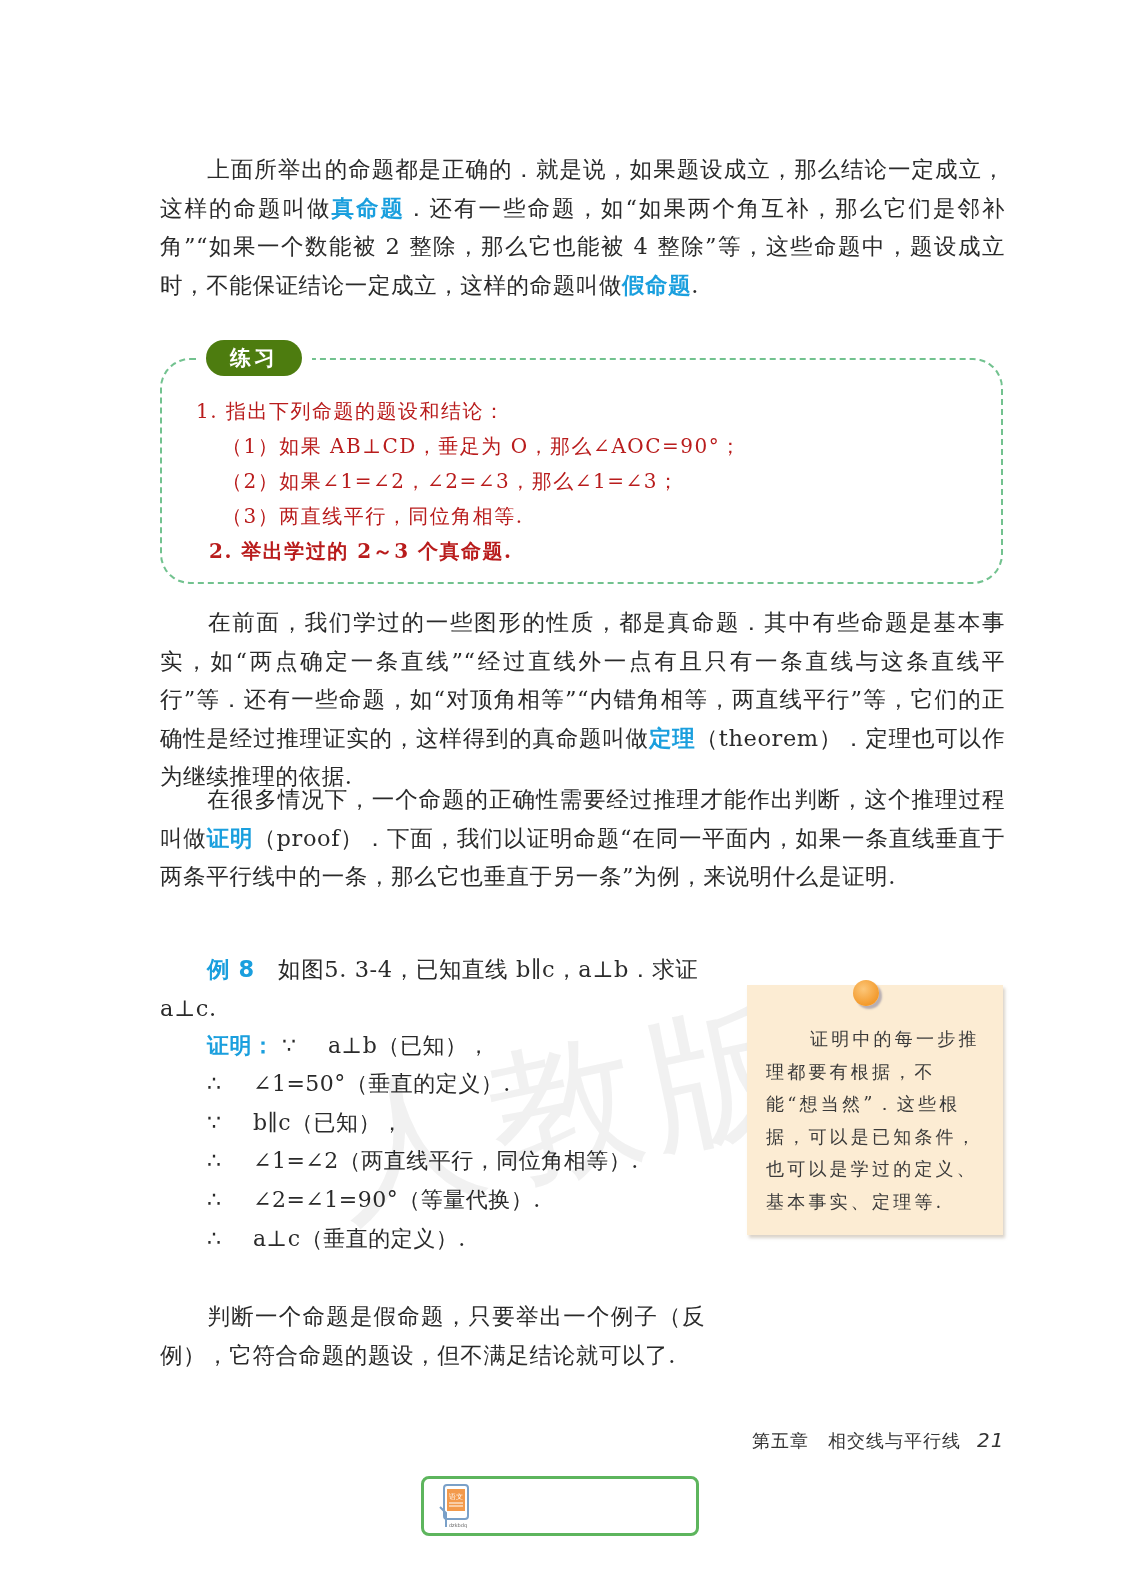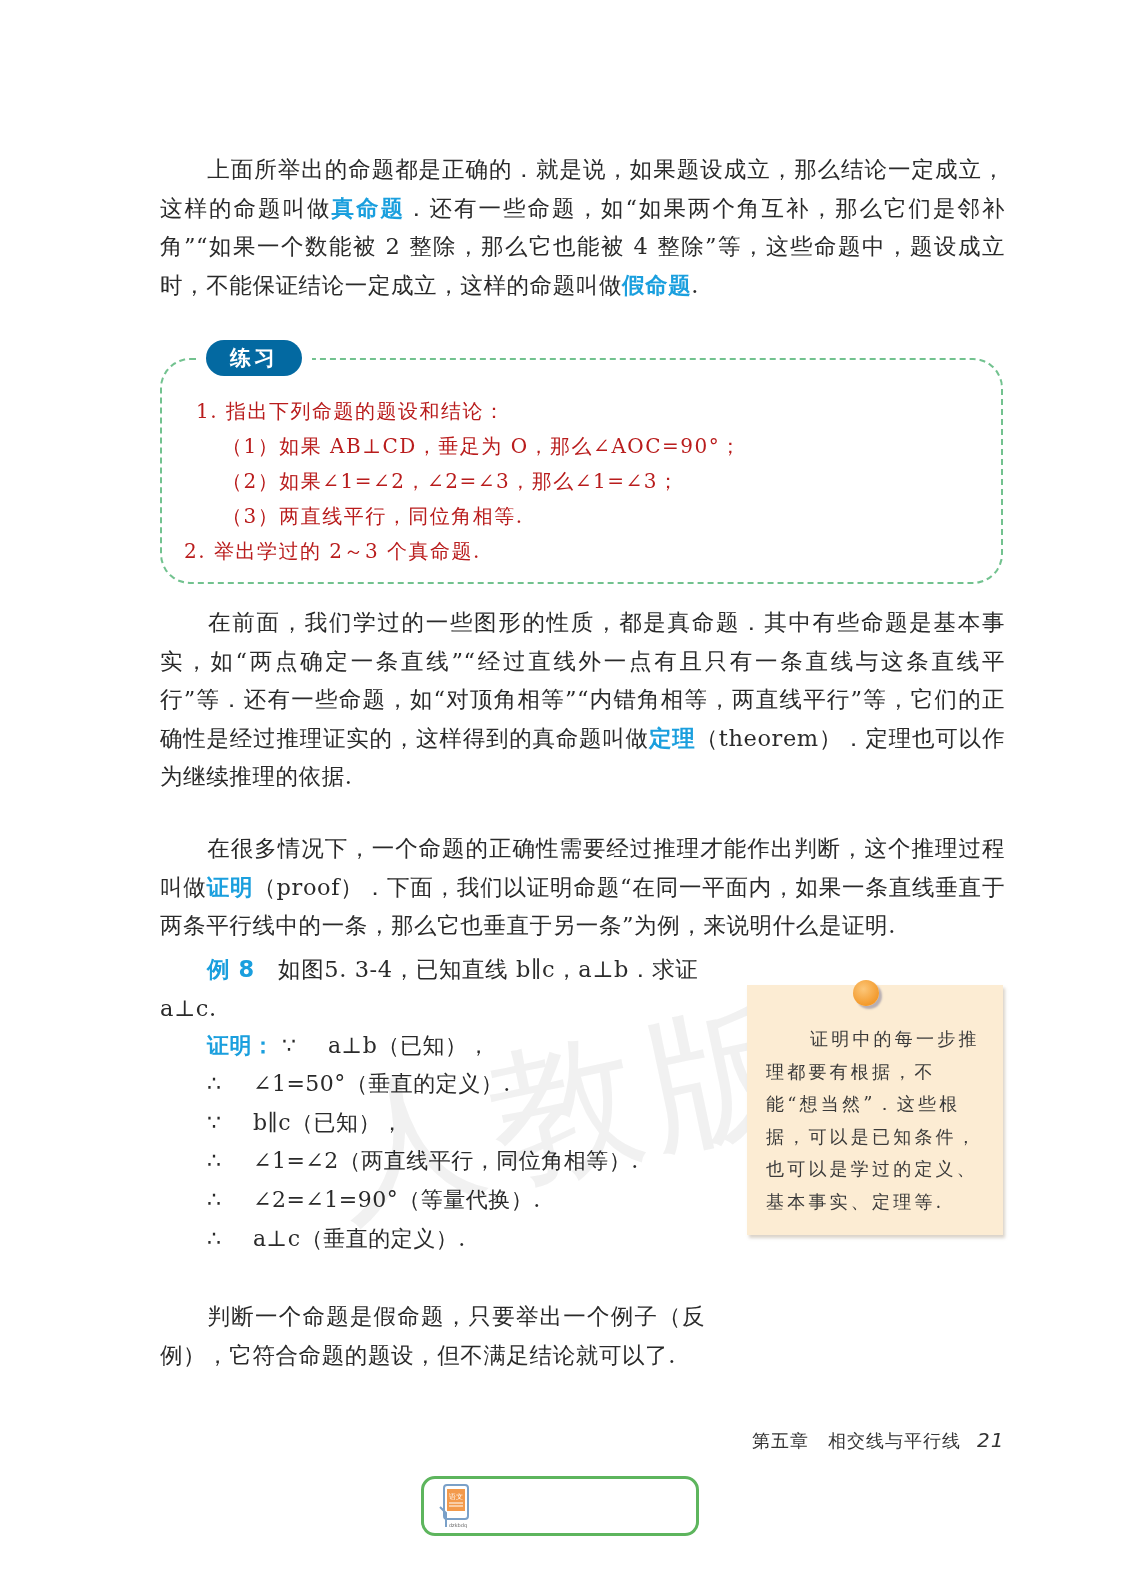--- a/index.html
+++ b/index.html
@@ -17,21 +17,21 @@
   .para .indent { display: inline-block; width: 47px; }
   .term { color: #1a9fde; font-family: "DejaVu Sans", "Liberation Sans", sans-serif; font-weight: bold; }
 
   
   .exercise {
     position: absolute; left: 160px; top: 358px; width: 843px; height: 226px;
     border: 2px dashed #72c28f; border-radius: 30px; box-sizing: border-box;
   }
   .ex-badge {
     position: absolute; left: 206px; top: 340px; width: 96px; height: 36px;
-    background: #0369a1; border-radius: 18px; color: #fff;
+    background: #4d7c0f; border-radius: 18px; color: #fff;
     font-family: "DejaVu Sans", "Liberation Sans", sans-serif; font-weight: bold;
     font-size: 21px; line-height: 36px; text-align: center; letter-spacing: 3px;
   }
   .ex-badge-mask { position: absolute; left: 196px; top: 350px; width: 116px; height: 16px; background: #fff; }
   .ex-line {
     position: absolute; font-size: 20px; line-height: 35px; letter-spacing: 1.5px;
     font-family: "DejaVu Serif", serif; color: #b91c1c;
   }
 
   
@@ -62,21 +62,21 @@
   }
 
   .footer {
     position: absolute; left: 752px; top: 1428px; font-size: 18px; letter-spacing: 1px;
     font-family: "DejaVu Sans", sans-serif; color: #333;
   }
   .footer .pg { margin-left: 16px; font-size: 20px; font-style: italic; }
 
   .promo {
     position: absolute; left: 421px; top: 1476px; width: 278px; height: 60px;
-    border: 3px solid #5db55d; border-radius: 14px; box-sizing: border-box; background: #fff;
+    border: 3px solid #5db55d; border-radius: 8px; box-sizing: border-box; background: #fff;
   }
   .promo-icon { position: absolute; left: 14px; top: 4px; width: 34px; height: 46px; }
   .promo-text {
     position: absolute; left: 62px; top: 2px; width: 210px;
     font-family: "DejaVu Sans", sans-serif; color: #4caf50; font-size: 21px; line-height: 26px; text-align: center;
   }
 </style>
 </head>
 <body>
 
@@ -86,27 +86,27 @@
   <span class="indent"></span><span>上面所举出的命题都是正确的．就是说，如果题设成立，那么结论一定成立，这样的命题叫做</span><span class="term">真命题</span><span>．还有一些命题，如“如果两个角互补，那么它们是邻补角”“如果一个数能被 2 整除，那么它也能被 4 整除”等，这些命题中，题设成立时，不能保证结论一定成立，这样的命题叫做</span><span class="term">假命题</span><span>.</span>
 </p>
 
 <div class="exercise"></div>
 <div class="ex-badge-mask"></div>
 <div class="ex-badge">练习</div>
 <div class="ex-line" style="left:196px; top:394px;">1. 指出下列命题的题设和结论：</div>
 <div class="ex-line" style="left:222px; top:429px;">（1）如果 AB⊥CD，垂足为 O，那么∠AOC=90°；</div>
 <div class="ex-line" style="left:222px; top:464px;">（2）如果∠1=∠2，∠2=∠3，那么∠1=∠3；</div>
 <div class="ex-line" style="left:222px; top:499px;">（3）两直线平行，同位角相等.</div>
-<div class="ex-line" style="left:184px; top:534px;">2. 举出学过的 2～3 个真命题.</div>
+<div class="ex-line" style="left:209px; top:534px;font-weight:bold;">2. 举出学过的 2～3 个真命题.</div>
 
 <p class="para" style="top:603px;">
   <span class="indent"></span><span>在前面，我们学过的一些图形的性质，都是真命题．其中有些命题是基本事实，如“两点确定一条直线”“经过直线外一点有且只有一条直线与这条直线平行”等．还有一些命题，如“对顶角相等”“内错角相等，两直线平行”等，它们的正确性是经过推理证实的，这样得到的真命题叫做</span><span class="term">定理</span><span>（theorem）．定理也可以作为继续推理的依据.</span>
 </p>
 
-<p class="para" style="top:829px;">
+<p class="para" style="top:780px;">
   <span class="indent"></span><span>在很多情况下，一个命题的正确性需要经过推理才能作出判断，这个推理过程叫做</span><span class="term">证明</span><span>（proof）．下面，我们以证明命题“在同一平面内，如果一条直线垂直于两条平行线中的一条，那么它也垂直于另一条”为例，来说明什么是证明.</span>
 </p>
 
 <div class="ex2" style="top:950px;">
   <span style="display:inline-block;width:47px;"></span><span class="ex2-label">例 8</span>&nbsp;&nbsp;&nbsp;<span>如图5. 3-4，已知直线 b∥c，a⊥b．求证 a⊥c.</span>
 </div>
 
 <div class="proof-line" style="left:207px; top:1027px;">
   <span class="ex2-label">证明：</span>
   <span class="sym">∵</span><span>a⊥b（已知），</span>

